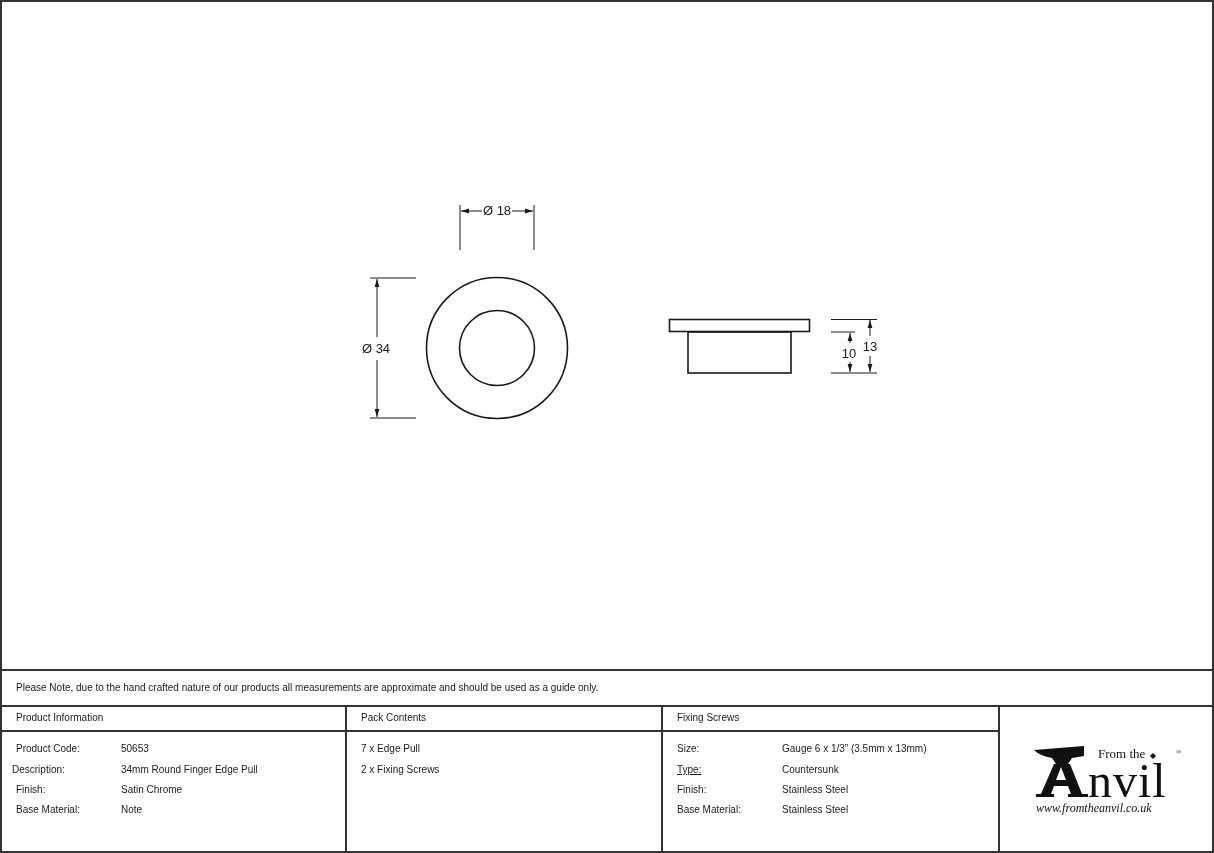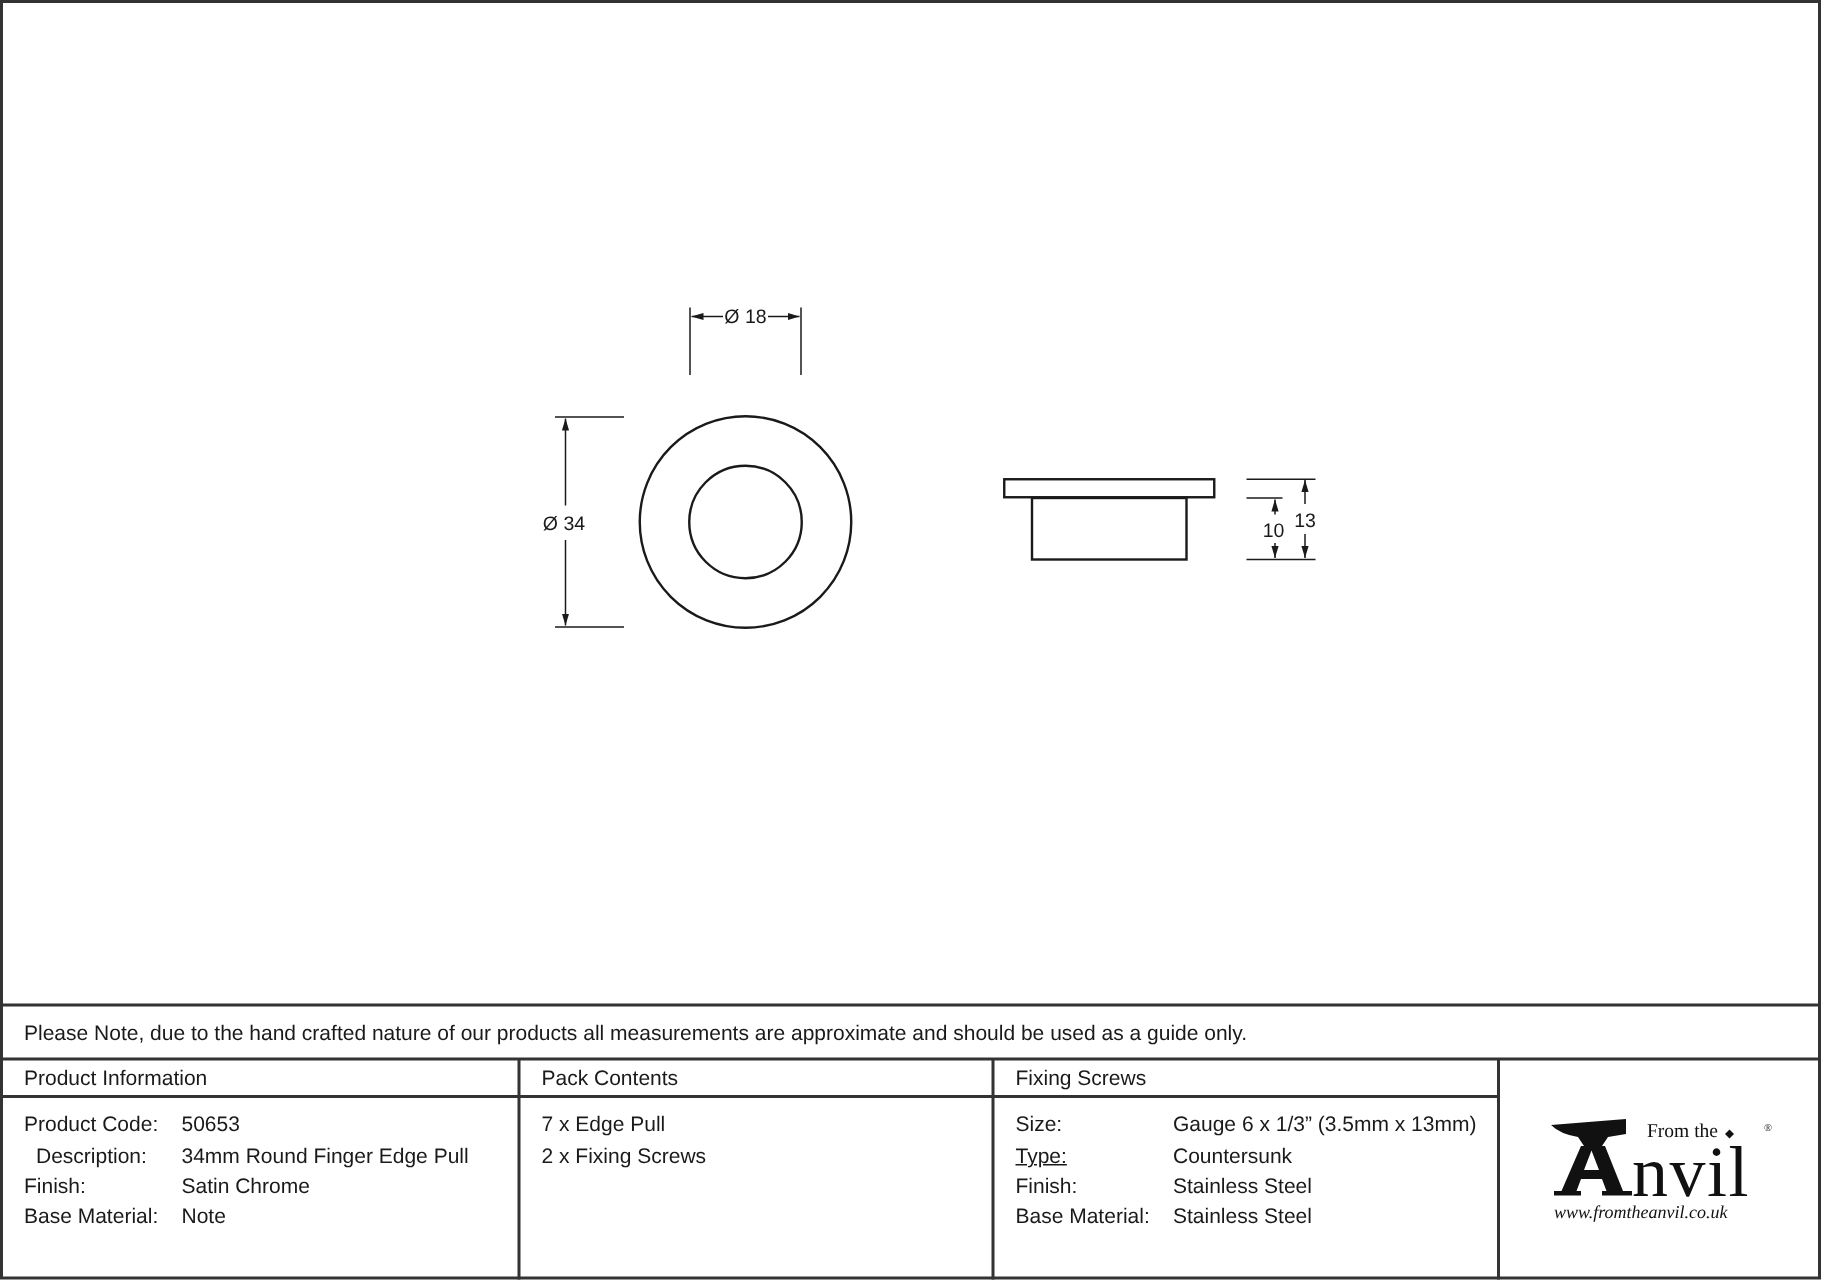--- a/index.html
+++ b/index.html
@@ -3,21 +3,21 @@
 <meta charset="utf-8">
 <style>
   html, body { margin:0; padding:0; background:#ffffff; }
   body { width:1214px; height:853px; position:relative; overflow:hidden;
          font-family:"Liberation Sans", sans-serif; color:#1a1a1a; }
   .frame { position:absolute; left:0; top:0; width:1214px; height:853px; box-sizing:border-box;
            border:2px solid #333333; }
   .drawing { position:absolute; left:0; top:0; width:1214px; height:670px; }
   .hline { position:absolute; height:2px; background:#333333; }
   .vline { position:absolute; width:2px; background:#333333; }
-  .txt { position:absolute; font-size:14px; white-space:nowrap; line-height:16px; }
+  .txt { position:absolute; font-size:10px; white-space:nowrap; line-height:16px; }
   .logo { position:absolute; left:1032px; top:742px; width:160px; height:74px; }
 </style>
 </head>
 <body>
 
 <div class="frame"></div>
 
 <svg class="drawing" viewBox="0 0 1214 670" xmlns="http://www.w3.org/2000/svg">
   <defs>
     <marker id="arr" viewBox="0 0 10 10" refX="10" refY="5" markerWidth="8" markerHeight="8" orient="auto-start-reverse">
@@ -66,21 +66,21 @@
 <div class="hline" style="left:0;top:730px;width:999px;"></div>
 <div class="vline" style="left:345px;top:706px;height:147px;"></div>
 <div class="vline" style="left:661px;top:706px;height:147px;"></div>
 <div class="vline" style="left:998px;top:706px;height:147px;"></div>
 
 <div class="txt" style="left:16px;top:680px;">Please Note, due to the hand crafted nature of our products all measurements are approximate and should be used as a guide only.</div>
 
 <div class="txt" style="left:16px;top:710px;">Product Information</div>
 <div class="txt" style="left:16px;top:741px;">Product Code:</div>
 <div class="txt" style="left:121px;top:741px;">50653</div>
-<div class="txt" style="left:24px;top:762px;">Description:</div>
+<div class="txt" style="left:12px;top:762px;">Description:</div>
 <div class="txt" style="left:121px;top:762px;text-align:center;">34mm Round Finger Edge Pull</div>
 <div class="txt" style="left:16px;top:782px;">Finish:</div>
 <div class="txt" style="left:121px;top:782px;">Satin Chrome</div>
 <div class="txt" style="left:16px;top:802px;">Base Material:</div>
 <div class="txt" style="left:121px;top:802px;">Note</div>
 
 <div class="txt" style="left:361px;top:710px;">Pack Contents</div>
 <div class="txt" style="left:361px;top:741px;">7 x Edge Pull</div>
 <div class="txt" style="left:361px;top:762px;">2 x Fixing Screws</div>
 

